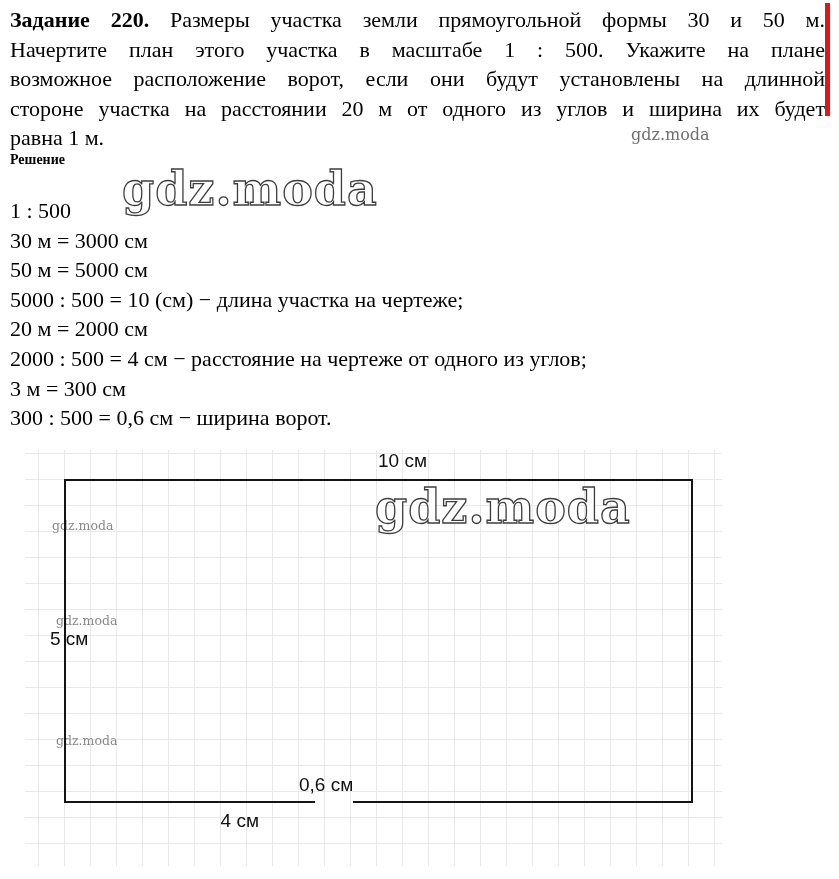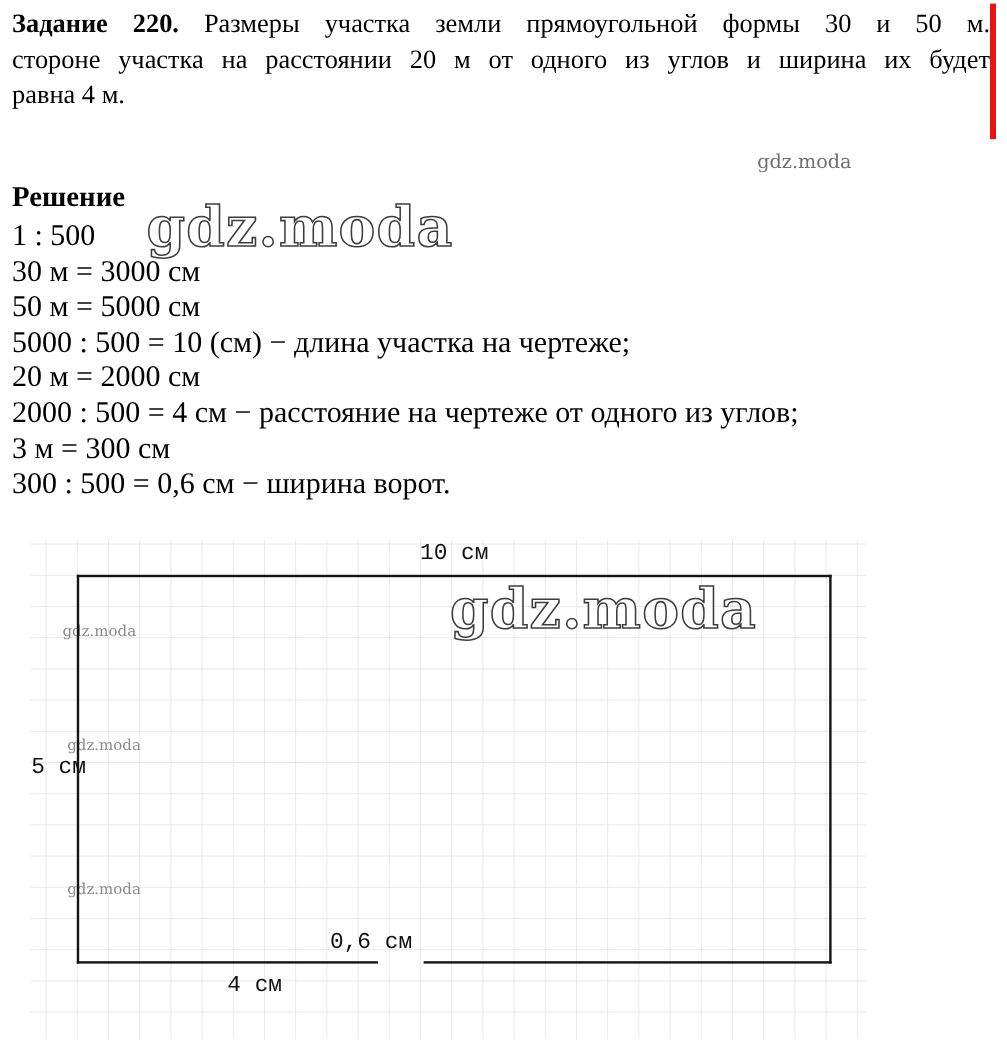--- a/index.html
+++ b/index.html
@@ -12,22 +12,22 @@
   .b { font-weight:bold; }
 
   
   .margin-line { position:absolute; left:825px; top:3px; width:5px; height:113px; background:#e81414; }
 
   
   .task { position:absolute; left:10px; top:5px; width:815px; font-size:22px; line-height:29.6px; }
   .task .line { text-align:justify; text-align-last:justify; }
   .task .line:last-child { text-align-last:left; }
 
-  .sol-heading { position:absolute; left:10px; top:152px; font-size:24px; font-weight:bold;text-align:right; }
-  .steps { position:absolute; left:10px; top:182px; font-size:25px; line-height:29.6px; width:815px; }
+  .sol-heading { position:absolute; left:10px; top:152px; font-size:14px; font-weight:bold;text-align:right; }
+  .steps { position:absolute; left:10px; top:196px; font-size:22px; line-height:29.6px; width:815px; }
 
   
   .wm-big {
     position:absolute; font-family:"DejaVu Serif", serif; font-weight:bold;
     font-size:46px; letter-spacing:1px; color:#ffffff;
     -webkit-text-stroke:1.3px #3d3d3d; pointer-events:none;
   }
   .wm1 { left:122px; top:162px; }
   .wm2 { left:350px; top:30px; }
   .wm-small {
@@ -48,43 +48,45 @@
     background-size:26px 26px;
     background-position:13px 3px;
   }
   .edge { position:absolute; background:#141414; }
   .edge.top          { left:39px;  top:29px;  width:629px; height:2px; }
   .edge.left         { left:39px;  top:29px;  width:2px;   height:324px; }
   .edge.right        { left:666px; top:29px;  width:2px;   height:324px; }
   .edge.bottom-left  { left:39px;  top:351px; width:251px; height:2px; }
   .edge.bottom-right { left:328px; top:351px; width:340px; height:2px; }
 
-  .lbl { position:absolute; font-family:Liberation Mono, monospace; font-size:19px; color:#111; }
+  .lbl { position:absolute; font-family:Liberation Sans, sans-serif; font-size:19px; color:#111;margin-left:24px; }
   .lbl-top    { left:39px;  top:0px;   width:629px; text-align:center; }
   .lbl-left   { left:1px;   top:178px; }
   .lbl-gate   { left:250px; top:324px; }
   .lbl-offset { left:120px; top:360px; width:90px; text-align:right; }
 </style>
 </head>
 <body>
 
 <div class="page">
 
   <div class="margin-line"></div>
 
   <div class="wm-corner">gdz.moda</div>
   <div class="wm-big wm1">gdz.moda</div>
 
   <div class="task">
     <div class="line">
       <span class="b">Задание 220.</span>
       <span>Размеры участка земли прямоугольной формы 30 и 50 м.</span>
     </div>
+    <div class="line">Начертите план этого участка в масштабе 1 : 500. Укажите на плане</div>
+    <div class="line">возможное расположение ворот, если они будут установлены на длинной</div>
     <div class="line">стороне участка на расстоянии 20 м от одного из углов и ширина их будет</div>
-    <div class="line">равна 4 м.</div>
+    <div class="line">равна 1 м.</div>
   </div>
 
   <div class="sol-heading">Решение</div>
 
   <div class="steps">
     <div class="line">1 : 500</div>
     <div class="line">30 м = 3000 см</div>
     <div class="line">50 м = 5000 см</div>
     <div class="line">5000 : 500 = 10 (см) − длина участка на чертеже;</div>
     <div class="line">20 м = 2000 см</div>

